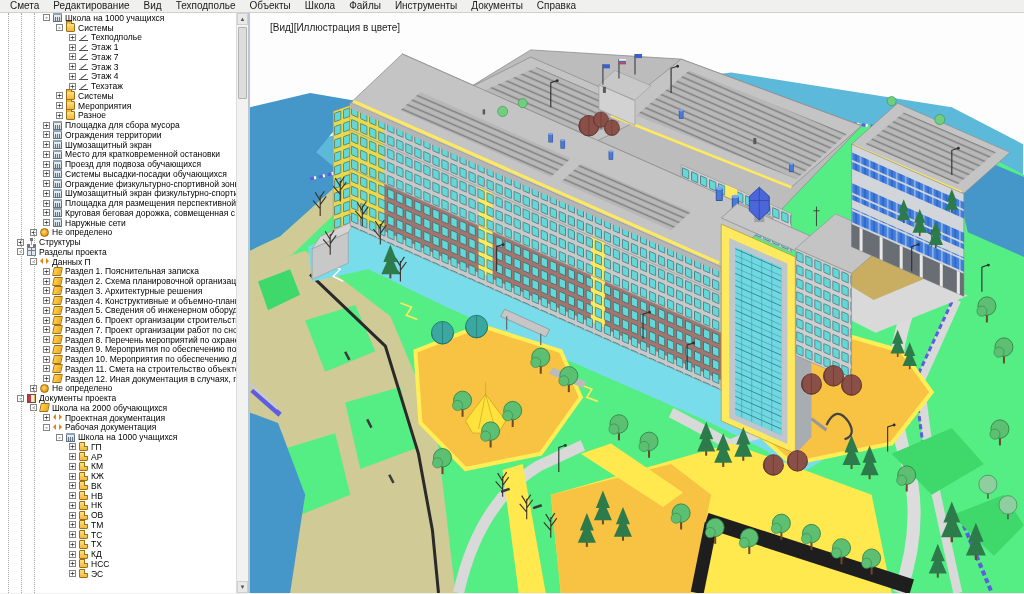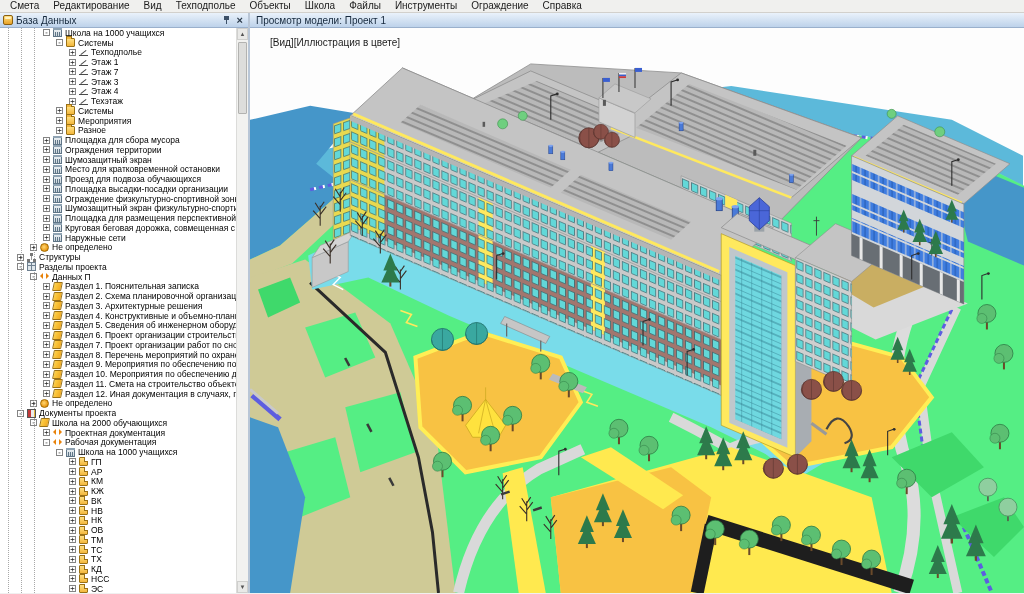--- a/index.html
+++ b/index.html
@@ -82,33 +82,27 @@
 <div class="menubar">
 
 <span class="mitem">Смета</span>
     <span class="mitem">Редактирование</span>
     <span class="mitem">Вид</span>
     <span class="mitem">Техподполье</span>
     <span class="mitem">Объекты</span>
     <span class="mitem">Школа</span>
     <span class="mitem">Файлы</span>
     <span class="mitem">Инструменты</span>
-    <span class="mitem">Ограждение</span>
+    <span class="mitem">Документы</span>
     <span class="mitem">Справка</span>
   </div>
 
 <div class="main">
 
   <div class="leftpanel">
-    <div class="phead">
-      <span class="dbicon"></span>
-      <span class="ptitle">База Данных</span>
-      <span class="pin"></span>
-      <span class="xbtn">×</span>
-    </div>
     <div class="treewrap">
       <div class="tree">
         <div class="guide" style="left:8px"></div>
         <div class="guide" style="left:21px"></div>
         <div class="guide" style="left:34px"></div>
 
           <div class="trow" style="padding-left: 43px;">
             <span class="exp">-</span>
             <span class="ic ic-bld"></span>
             <span class="tlabel">Школа на 1000 учащихся</span>
@@ -200,21 +194,21 @@
 
           <div class="trow" style="padding-left: 43px;">
             <span class="exp">+</span>
             <span class="ic ic-bld"></span>
             <span class="tlabel">Проезд для подвоза обучающихся</span>
           </div>
 
           <div class="trow" style="padding-left: 43px;">
             <span class="exp">+</span>
             <span class="ic ic-bld"></span>
-            <span class="tlabel">Площадка высадки-посадки организации</span>
+            <span class="tlabel">Системы высадки-посадки обучающихся</span>
           </div>
 
           <div class="trow" style="padding-left: 43px;">
             <span class="exp">+</span>
             <span class="ic ic-bld"></span>
             <span class="tlabel">Ограждение физкультурно-спортивной зоны</span>
           </div>
 
           <div class="trow" style="padding-left: 43px;">
             <span class="exp">+</span>
@@ -458,23 +452,20 @@
         </div>
       <div class="vscroll">
         <div class="sbtn">▲</div>
         <div class="sthumb"></div>
         <div class="sbtn down">▼</div>
       </div>
     </div>
   </div>
 
   <div class="rightpanel">
-    <div class="phead">
-      <span class="ptitle">Просмотр модели: Проект 1</span>
-    </div>
     <div class="viewport">
       <div class="vcaption">[Вид][Иллюстрация в цвете]</div>
       <svg viewBox="0 0 772 566" preserveAspectRatio="none">
         <defs>
           <pattern id="pwin" width="9" height="13" patternUnits="userSpaceOnUse">
             <rect x="1.5" y="2.5" width="6" height="8" fill="var(--window_cyan)" stroke="#2a5a62" stroke-width="0.6"></rect>
           </pattern>
           <pattern id="pglass" width="10" height="12" patternUnits="userSpaceOnUse">
             <rect width="10" height="12" fill="#6fd8e0"></rect>
             <path d="M0,0H10M0,6H10M0,0V12" stroke="#2f7a8a" stroke-width="0.8" fill="none"></path>

